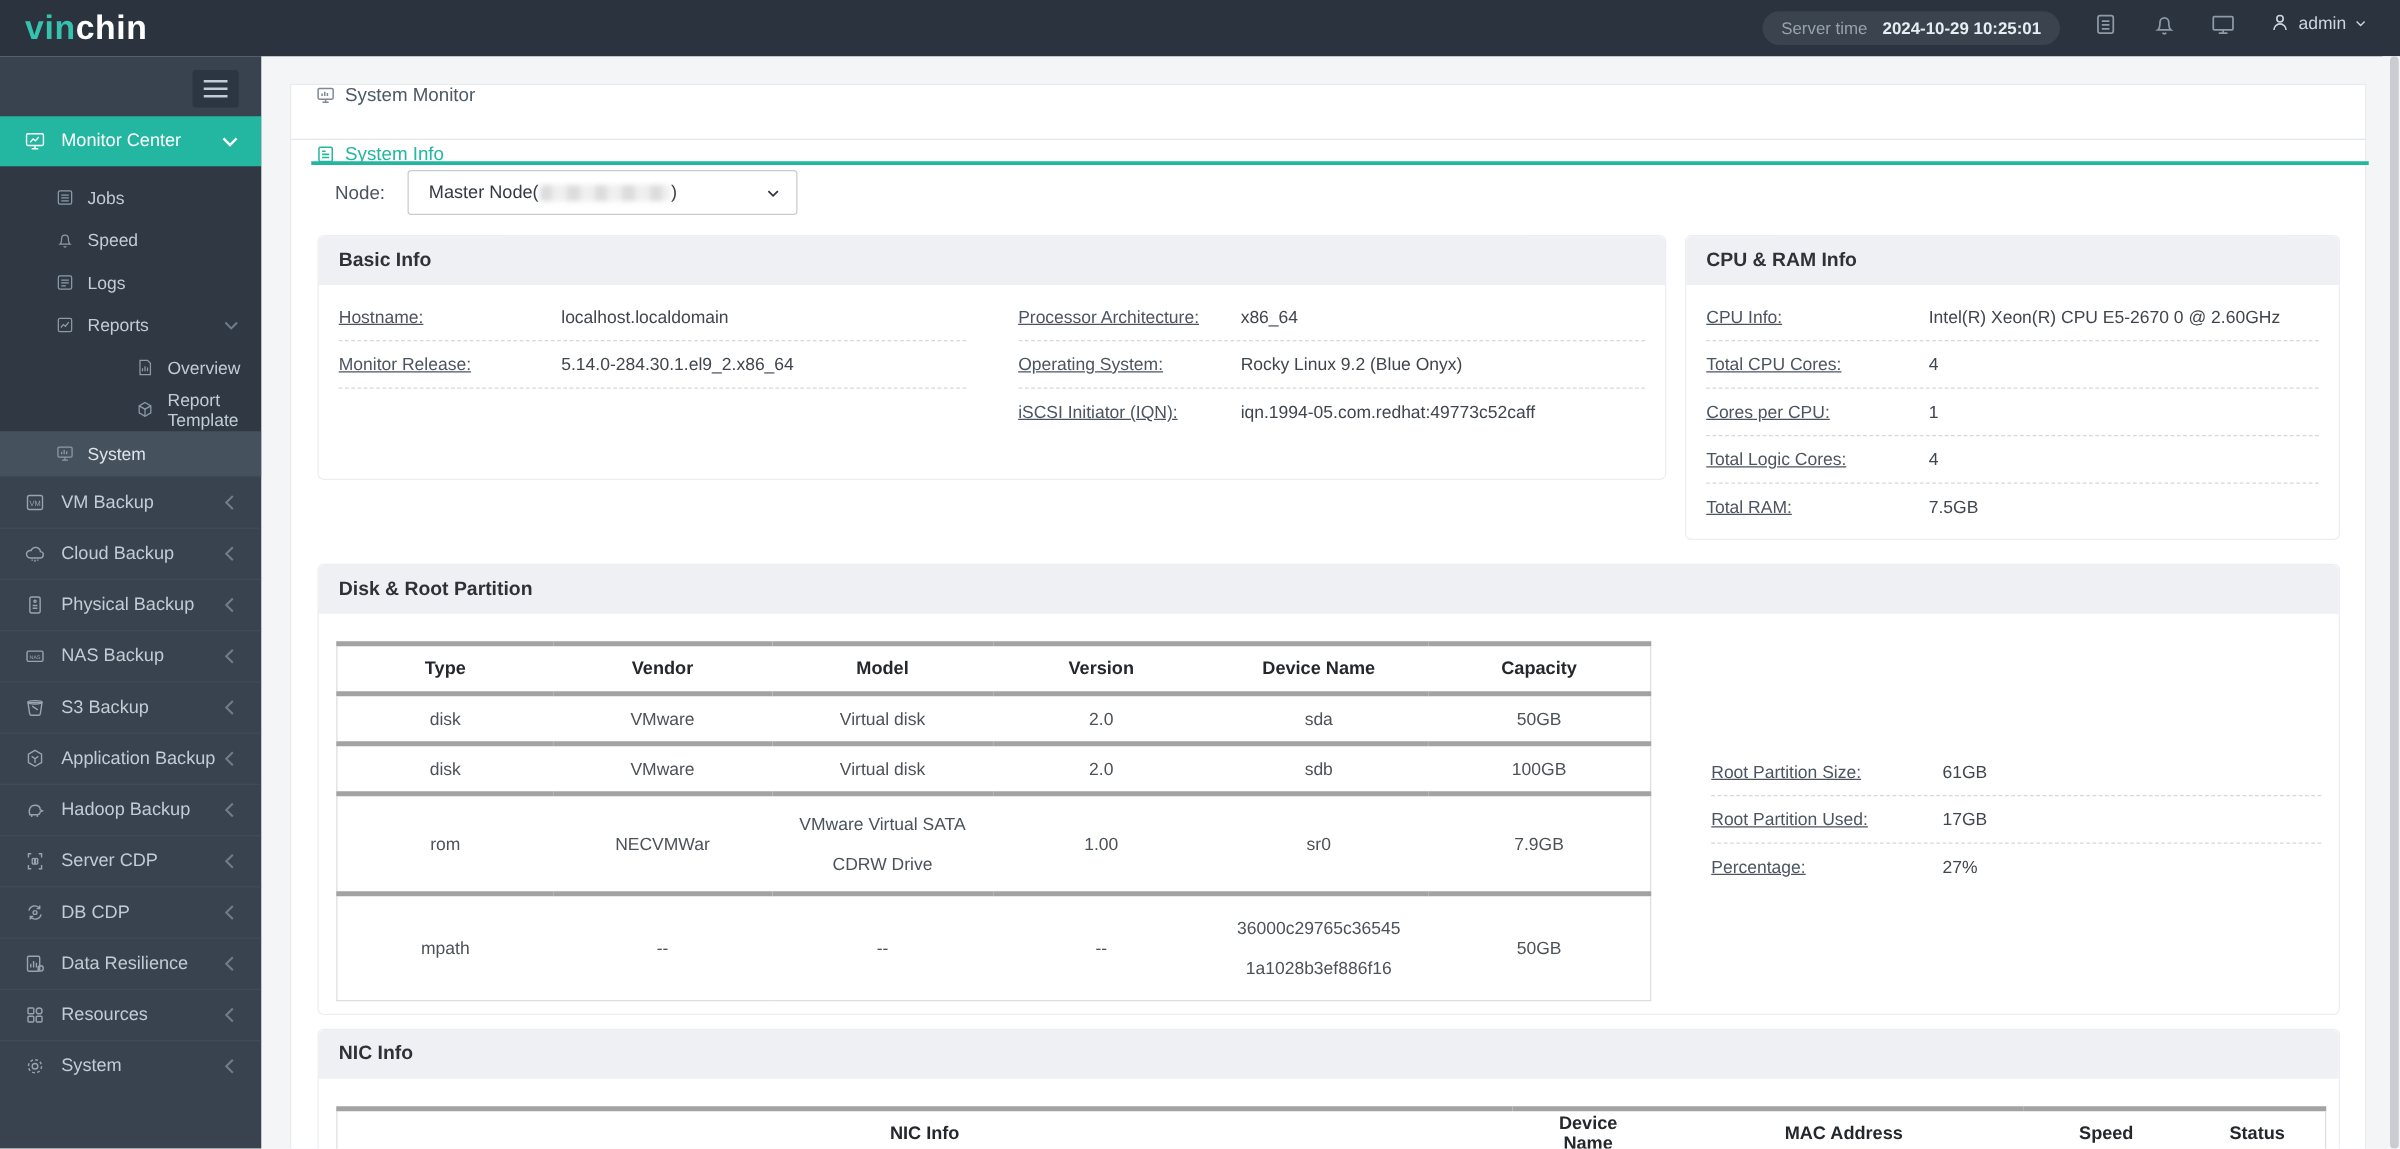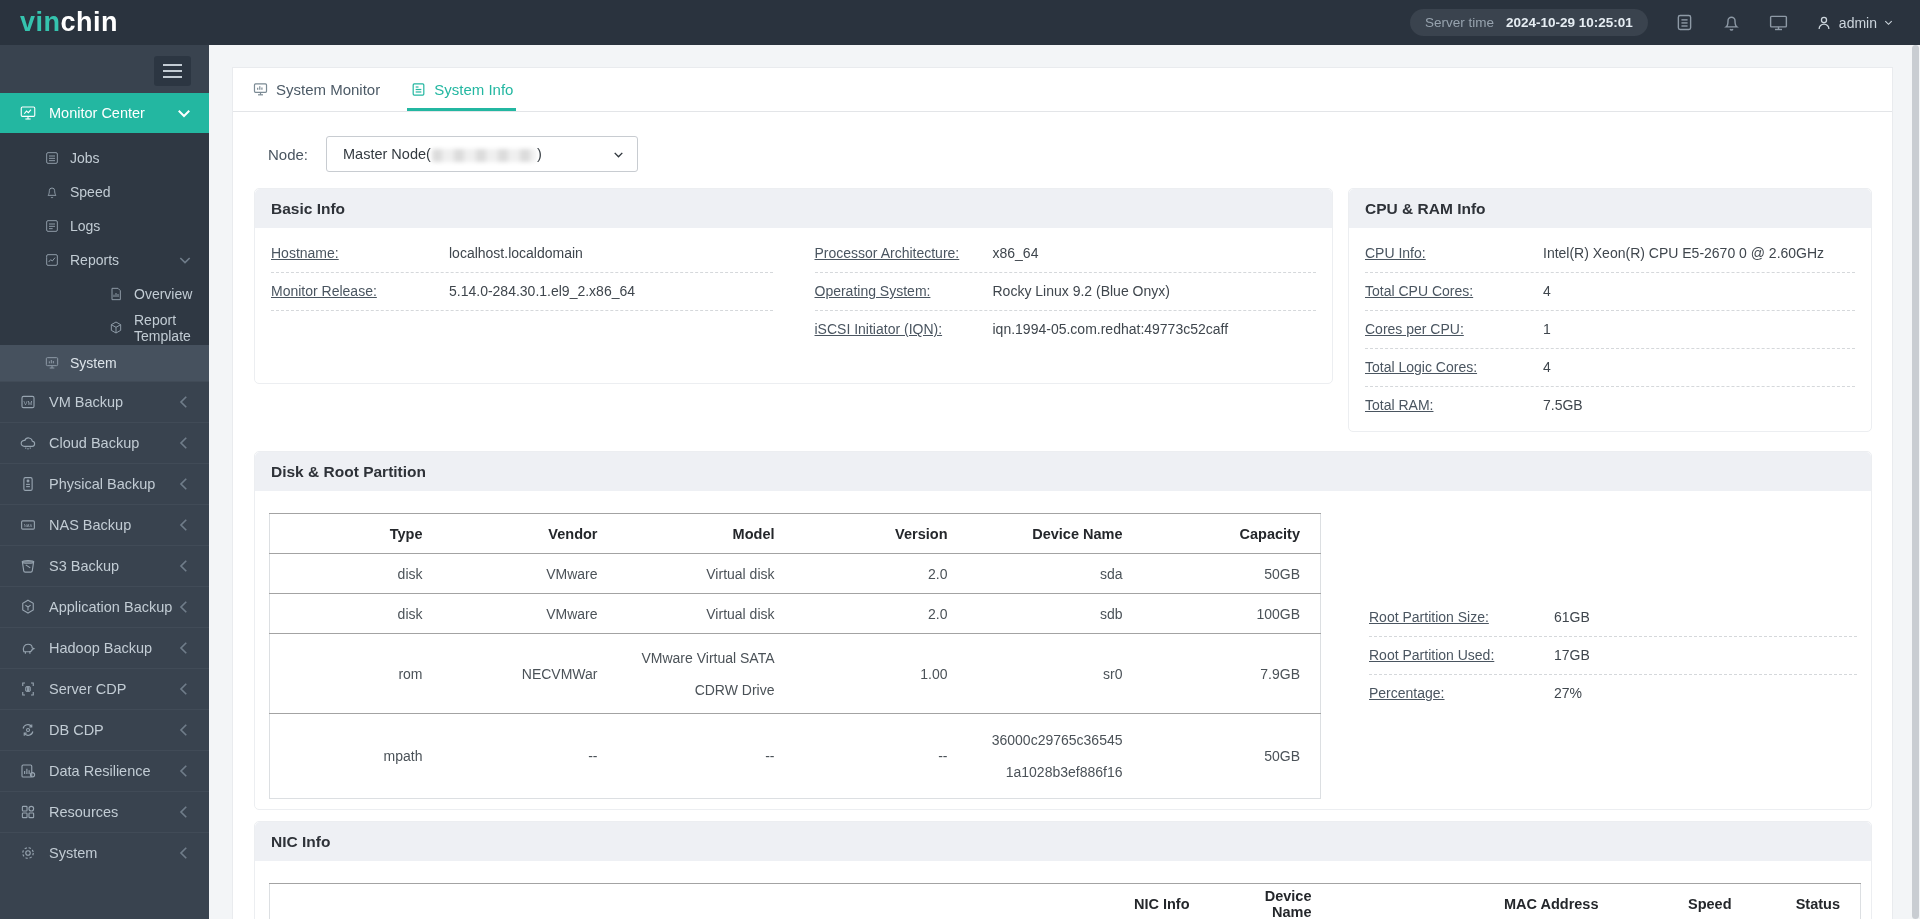--- a/index.html
+++ b/index.html
@@ -5,21 +5,21 @@
   * { margin:0; padding:0; box-sizing:border-box; }
   html,body { width:1920px; height:919px; overflow:hidden; }
   body { font-family:"Liberation Sans", sans-serif; font-size:14px; color:#3f464d; background:#f3f5f7; }
   .app { position:relative; width:1920px; height:919px; overflow:hidden; background:#f3f5f7; }
 
   
   .topbar { position:absolute; top:0; left:0; width:1920px; height:45px; background:#2a333e; display:flex; align-items:center; z-index:30; }
   .logo { margin-left:20px; font-size:27px; font-weight:bold; letter-spacing:.5px; }
   .logo .p1 { color:#35c3ae; }
   .logo .p2 { color:#ffffff; }
-  .topbar-right { margin-left:auto; display:flex; align-items:center; gap:26px; margin-right:26px; }
+  .topbar-right { margin-left:auto; display:flex; align-items:flex-start; gap:26px; margin-right:26px; }
   .time-pill { background:#3a434e; border-radius:14px; height:27px; display:flex; align-items:center; padding:0 15px; gap:12px; }
   .time-label { color:#97a3ae; font-size:13.5px; }
   .time-value { color:#e6edf3; font-size:13.5px; font-weight:bold; }
   .tb-icon { width:21px; height:21px; color:#8e9aa6; display:block; cursor:pointer; }
   .user-box { display:flex; align-items:center; gap:6px; color:#cdd6dd; cursor:pointer; font-size:14px; }
   .user-box svg { color:#cdd6dd; }
 
   
   .sidebar { position:absolute; top:45px; left:0; width:209px; height:874px; background:#39434f; overflow:hidden; z-index:20; }
   .ham-row { height:48px; position:relative; }
@@ -38,21 +38,21 @@
   .sub-item.current { background:#46515e; height:36px; color:#dde4ea; }
   .main-item { border-top:1px solid #414b57; height:41px; }
 
   
   .main { position:absolute; top:45px; left:209px; width:1711px; height:874px; background:#f3f5f7; }
   .card { position:absolute; left:23px; top:22px; width:1661px; height:1100px; background:#ffffff; border:1px solid #e9ebee; border-bottom:none; }
   .scrollbar-track { position:absolute; right:0; top:45px; width:14px; height:874px; background:#f3f5f7; z-index:40; }
   .scrollbar-thumb { position:absolute; right:1px; top:0px; width:7px; height:874px; background:#c9cdd2; border-radius:4px; }
 
   
-  .tabbar { height:44px; border-bottom:1px solid #e3e5e8; display:flex; align-items:stretch; gap:30px; padding-left:19px; }
+  .tabbar { height:44px; border-bottom:1px solid #e3e5e8; display:flex; align-items:stretch; gap:30px; padding-left:19px;flex-direction:column; }
   .tab { display:flex; align-items:center; gap:7px; font-size:15px; color:#4c5a66; cursor:pointer; position:relative; }
   .tab svg { width:17px; height:17px; color:#7b8a94; }
   .tab.active { color:#23b7a1; }
   .tab.active svg { color:#23b7a1; }
   .tab.active::after { content:""; position:absolute; left:-3px; right:-3px; bottom:0; height:3px; background:#23b7a1; }
 
   
   .node-row { margin:24px 0 0 35px; display:flex; align-items:center; gap:18px; }
   .node-label { color:#4a5560; font-size:15px; }
   .node-select { width:312px; height:36px; border:1px solid #c8ccd1; border-radius:3px; background:#fff; display:flex; align-items:center; padding:0 12px 0 16px; cursor:pointer; font-size:14.5px; color:#333a40; }
@@ -72,21 +72,21 @@
   .dashed { border-bottom:1px dashed #d5d8db; }
   .basic-body { display:flex; height:155px; }
   .basic-body .half { width:50%; }
   .basic-body .half + .half { margin-left:10px; }
   .cpu-body { height:203px; }
 
   
   .p-disk { margin:19px 20px 0 21px; }
   .disk-body { display:flex; padding:22px 14px 10px 14px; }
   table.grid { border-collapse:collapse; table-layout:fixed; }
-  table.grid th, table.grid td { border-top:1px solid #a3a3a3; text-align:right; padding:0 20px; font-size:14px; color:#4b5258; vertical-align:middle; }
+  table.grid th, table.grid td { border-top:4px solid #a3a3a3; text-align:center; padding:0 20px; font-size:14px; color:#4b5258; vertical-align:middle; }
   table.grid { border:1px solid #dcdfe2; }
   table.grid th { font-size:14.5px; font-weight:bold; color:#24272b; height:40px; }
   .disk-table { width:1051px; }
   .disk-table td { height:40px; }
   .disk-table tr.tall td { height:80px; }
   .disk-table tr.taller td { height:85px; }
   .pre { white-space:pre-line; line-height:32px; }
   .root-info { margin-left:48px; margin-top:86px; width:505px; }
   .root-info .kv .k { width:185px; flex:0 0 185px; }
 

